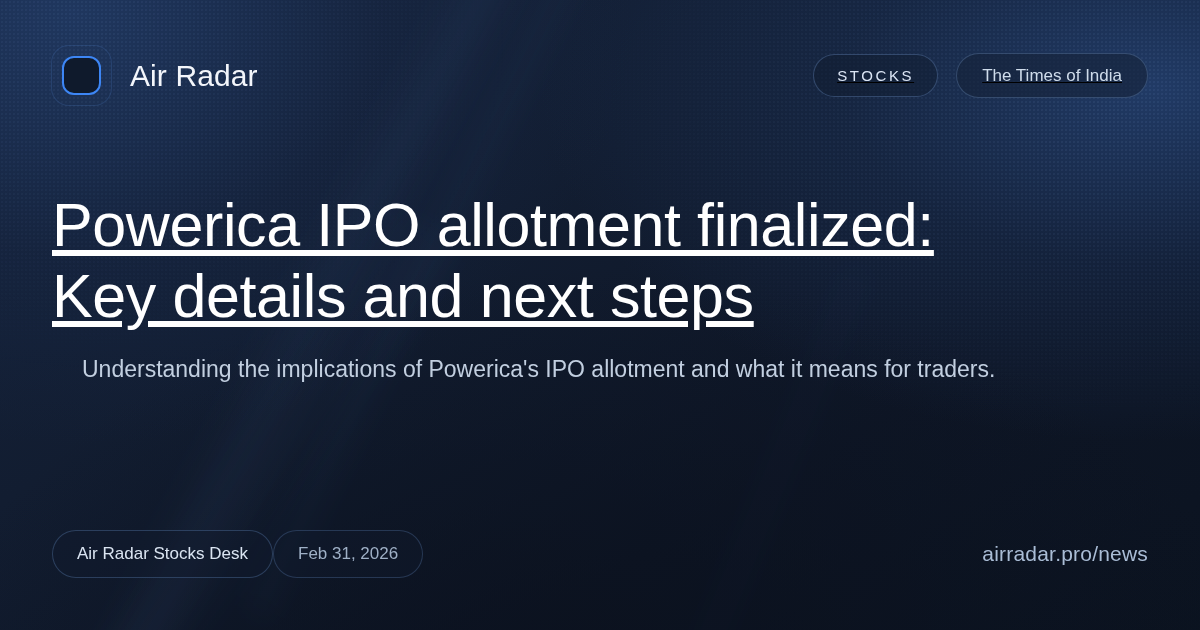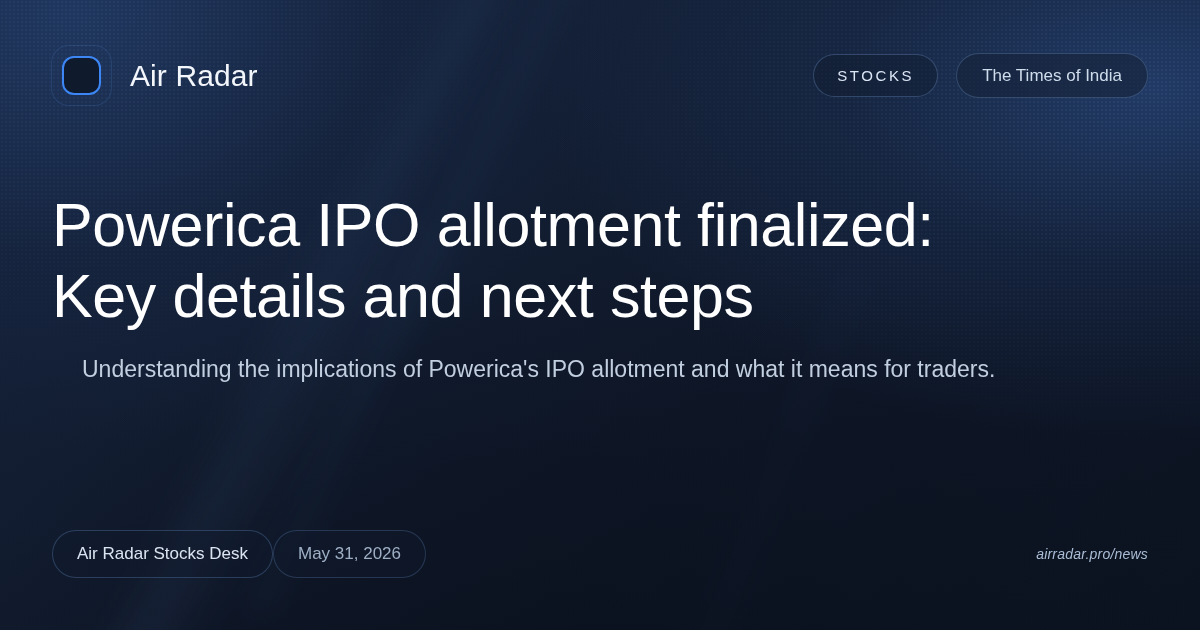--- a/index.html
+++ b/index.html
@@ -66,21 +66,21 @@
   }
   .logo-inner {
     width:39px; height:39px; border-radius:12px;
     background:#0f1a2c;
     border:2px solid #3d86f5;
   }
   .brand-name {
     font-size:30px; font-weight:400; color:#f3f6fb; letter-spacing:.1px;
   }
 
-  .header-pills { display:flex; align-items:center; gap:18px; }
+  .header-pills { display:flex; align-items:center; gap:18px;text-decoration:underline; }
   .pill {
     display:inline-flex; align-items:center; justify-content:center;
     border-radius:999px;
     border:1px solid rgba(112,150,205,0.34);
     background:rgba(15,26,44,0.45);
     white-space:nowrap;
   }
   .pill-kicker {
     height:43px; padding:0 23px;
     font-size:15px; letter-spacing:2.6px; color:#dce6f5; font-weight:400;
@@ -94,20 +94,21 @@
 
   
   .main { position:absolute; left:52px; top:190px; width:1010px; }
   .headline {
     font-size:61px;
     line-height:1.16;
     font-weight:400;
     color:#ffffff;
     letter-spacing:-0.4px;
     white-space:pre-line;
+    text-decoration:underline;
   }
   .subhead {
     margin-top:22px;
     font-size:23px;
     line-height:1.38;
     font-weight:400;
     color:#c2cfe0;
     max-width:960px;
     margin-left:30px;
   }
@@ -125,21 +126,21 @@
     display:inline-flex; align-items:center; justify-content:center;
     border:1px solid rgba(104,142,198,0.32);
     background:rgba(16,27,46,0.42);
     white-space:nowrap;
   }
   .pill-author { color:#dbe5f2; }
   .pill-date   { color:#9fb0c6; border-color:rgba(96,132,186,0.30); }
   .pill-tickers{ color:#cfe0f3; border-color:rgba(110,152,212,0.36); }
 
   .site-url {
-    font-size:14px; font-weight:400; color:#aabdd6; letter-spacing:.2px;font-style:italic;
+    font-size:21px; font-weight:400; color:#aabdd6; letter-spacing:.2px;
   }
 </style>
 </head>
 <body>
 
 <div class="card">
 
   <div class="streaks">
     <div class="streak s1"></div>
     <div class="streak s2"></div>
@@ -167,18 +168,18 @@
 
   <div class="main">
     <div class="headline">Powerica IPO allotment finalized:
 Key details and next steps</div>
     <div class="subhead">Understanding the implications of Powerica's IPO allotment and what it means for traders.</div>
   </div>
 
   <div class="footer">
     <div class="footer-pills">
       <div class="pill-meta pill-author">Air Radar Stocks Desk</div>
-      <div class="pill-meta pill-date">May 31, 2026</div>
+      <div class="pill-meta pill-date">Feb 31, 2026</div>
     </div>
     <div class="site-url">airradar.pro/news</div>
   </div>
 
 </div>
 
 </body></html>

